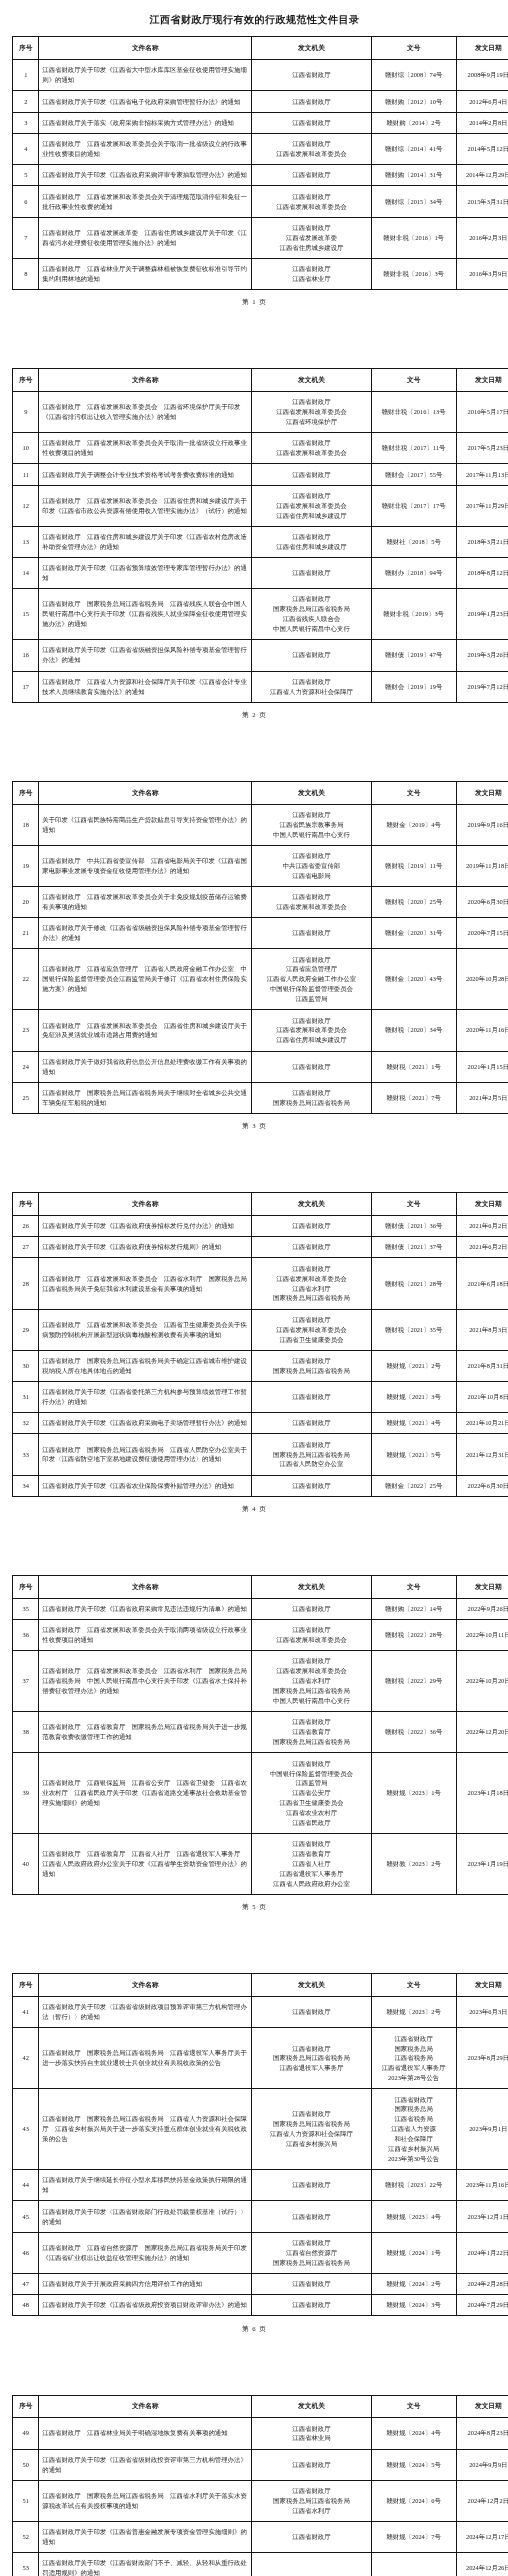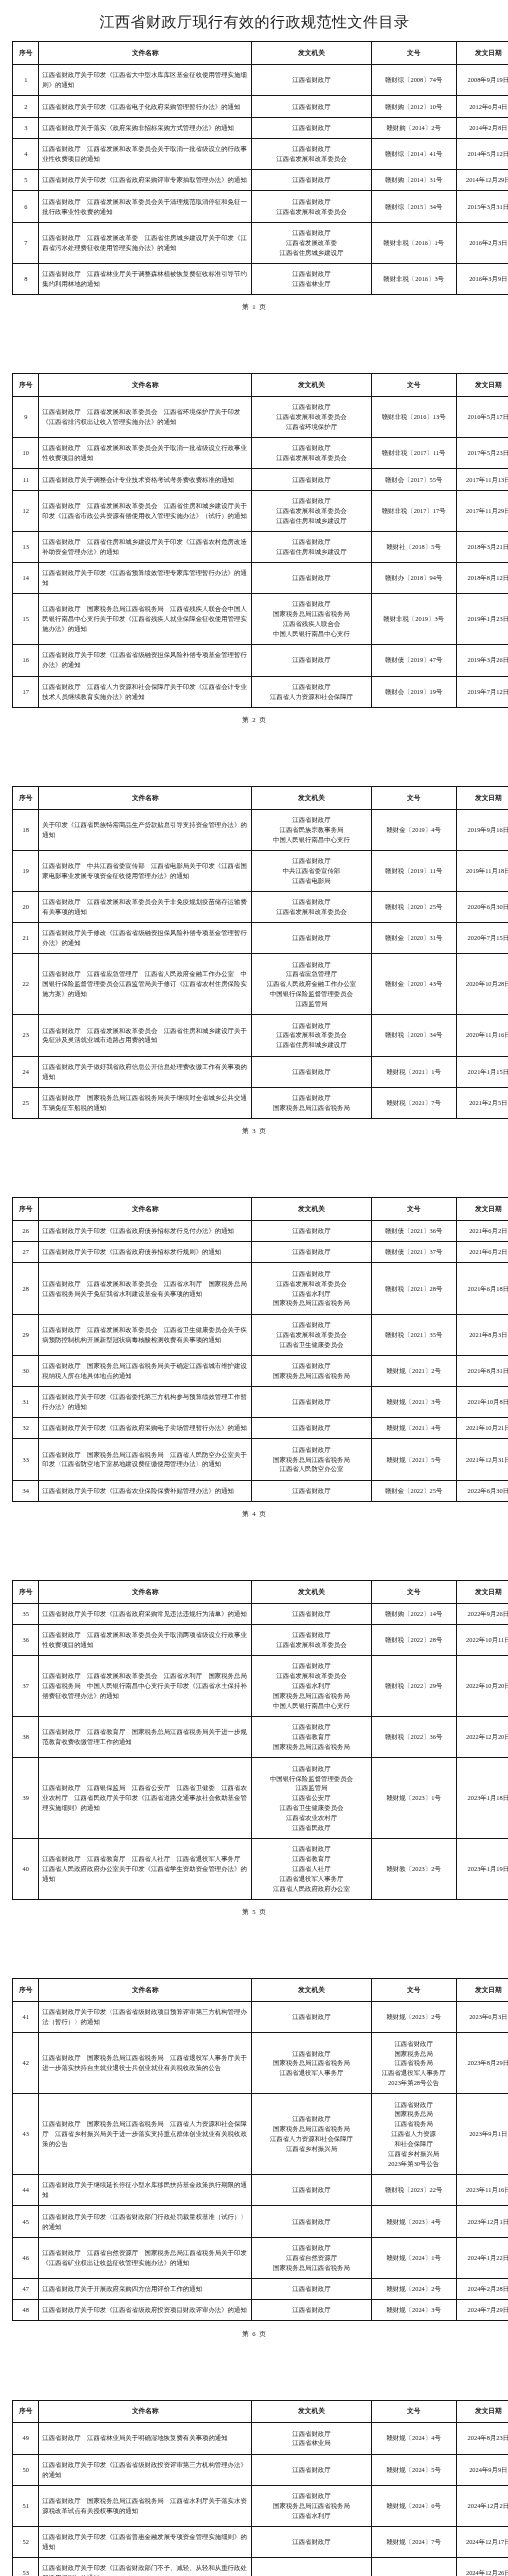--- a/index.html
+++ b/index.html
@@ -4,22 +4,22 @@
 <style>
   html, body { margin: 0; padding: 0; background: #ffffff; }
   body {
     width: 509px;
     font-family: "Liberation Serif", "DejaVu Serif", serif;
     color: #1c1c1c;
     -webkit-font-smoothing: antialiased;
   }
   .doc { width: 509px; padding-top: 13.4px; }
   .doc-title {
-    font-size: 15px;
-    font-weight: normal;
+    font-size: 10px;
+    font-weight: bold;
     text-align: center;
     letter-spacing: 0.5px;
     margin: 0 0 9px 0;
   }
   .page { margin-bottom: 61px; }
   .page:last-child { margin-bottom: 9.3px; }
   .doc-table {
     width: 484px;
     margin-left: 12.4px;
     border-collapse: collapse;

